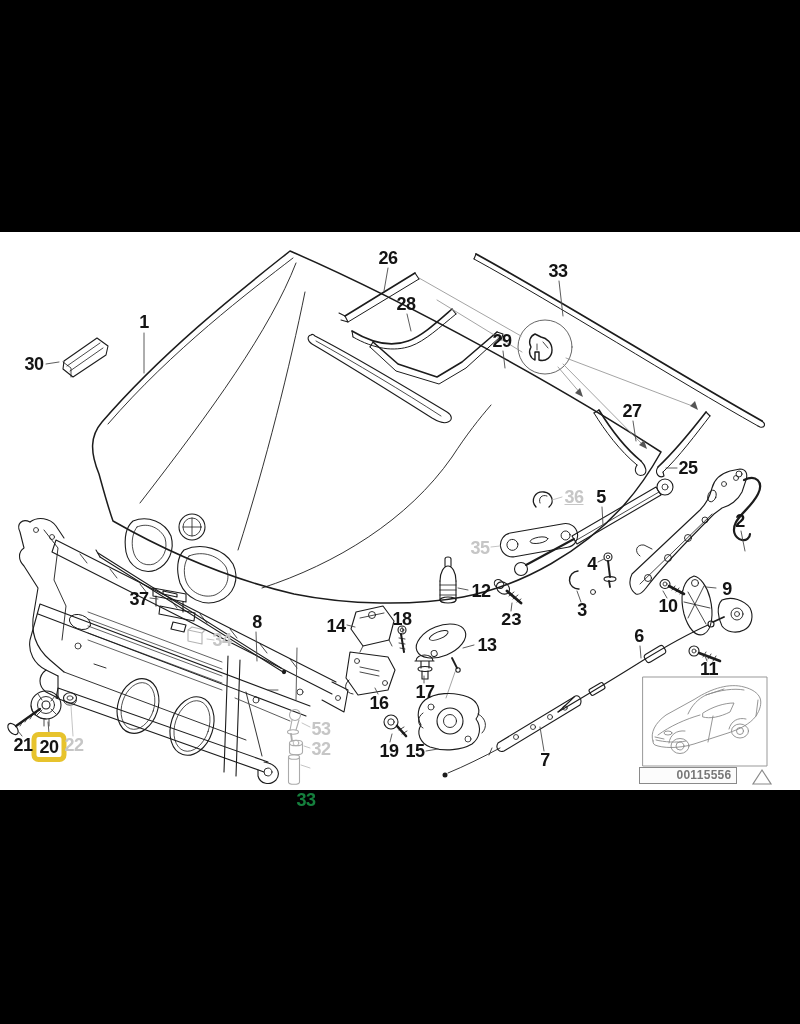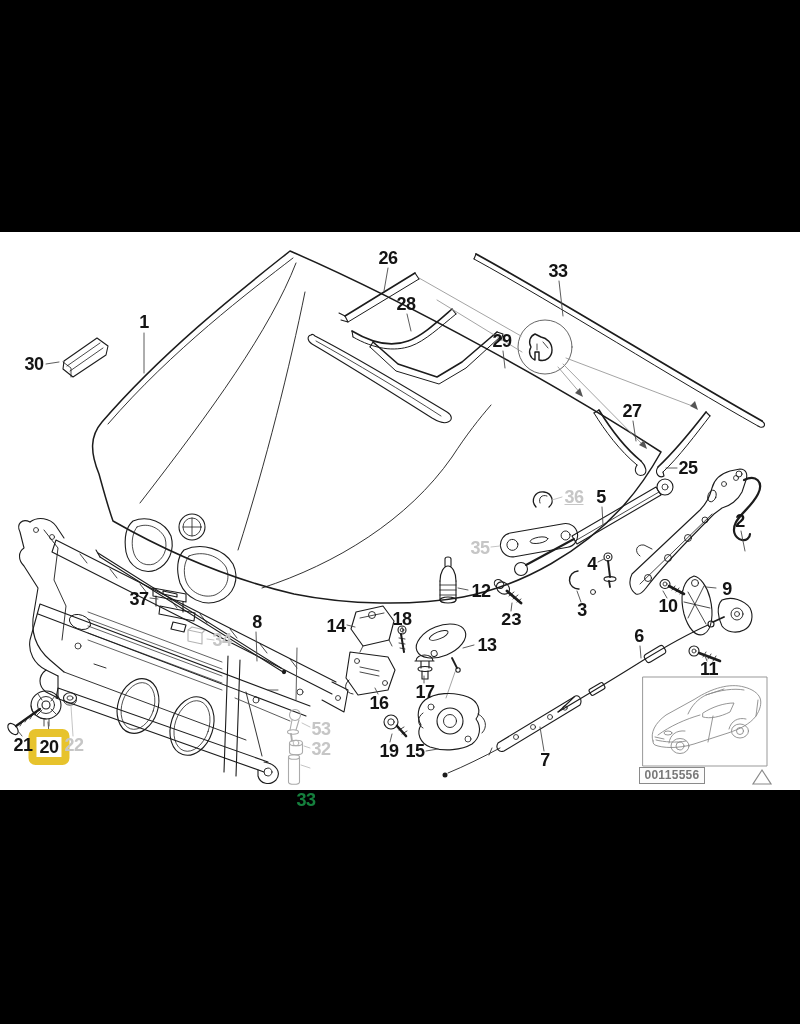--- a/index.html
+++ b/index.html
@@ -4,24 +4,24 @@
 <style>
   html,body{margin:0;padding:0;background:#000;}
   .stage{position:relative;width:800px;height:1024px;background:#000;overflow:hidden;
          font-family:"Liberation Sans",sans-serif;}
   .canvas{position:absolute;left:0;top:232px;width:800px;height:558px;background:#fff;}
   .canvas svg.art{position:absolute;left:0;top:0;}
   .labels{position:absolute;left:0;top:0;width:800px;height:558px;}
   .part-label{position:absolute;transform:translate(-50%,-50%);font-weight:bold;font-size:18px;
               color:#141414;line-height:1;white-space:nowrap;letter-spacing:-0.5px;}
   .part-label.muted{color:#c6c6c6;}
-  .part-label.highlight{border:8px solid #be185d;border-radius:7px;padding:1px 3px;background:transparent;}
+  .part-label.highlight{border:5px solid #be185d;border-radius:7px;padding:1px 3px;background:transparent;}
   .code-plate{position:absolute;left:639px;top:535px;width:64px;height:15px;border:1px solid #8a8a8a;
               background:#fcfcfc;color:#787878;font-size:12px;font-weight:bold;line-height:15px;
-              text-align:center;letter-spacing:.3px;}
+              text-align:center;letter-spacing:.3px;padding-left:32px;}
   .warning-triangle{position:absolute;left:750px;top:536px;}
 </style>
 </head>
 <body>
 
 <div class="stage">
   <div class="canvas">
 
     <svg class="art" width="800" height="558" viewBox="0 232 800 558" fill="none" stroke="#1c1c1c" stroke-width="1.1" stroke-linecap="round" stroke-linejoin="round">
 

